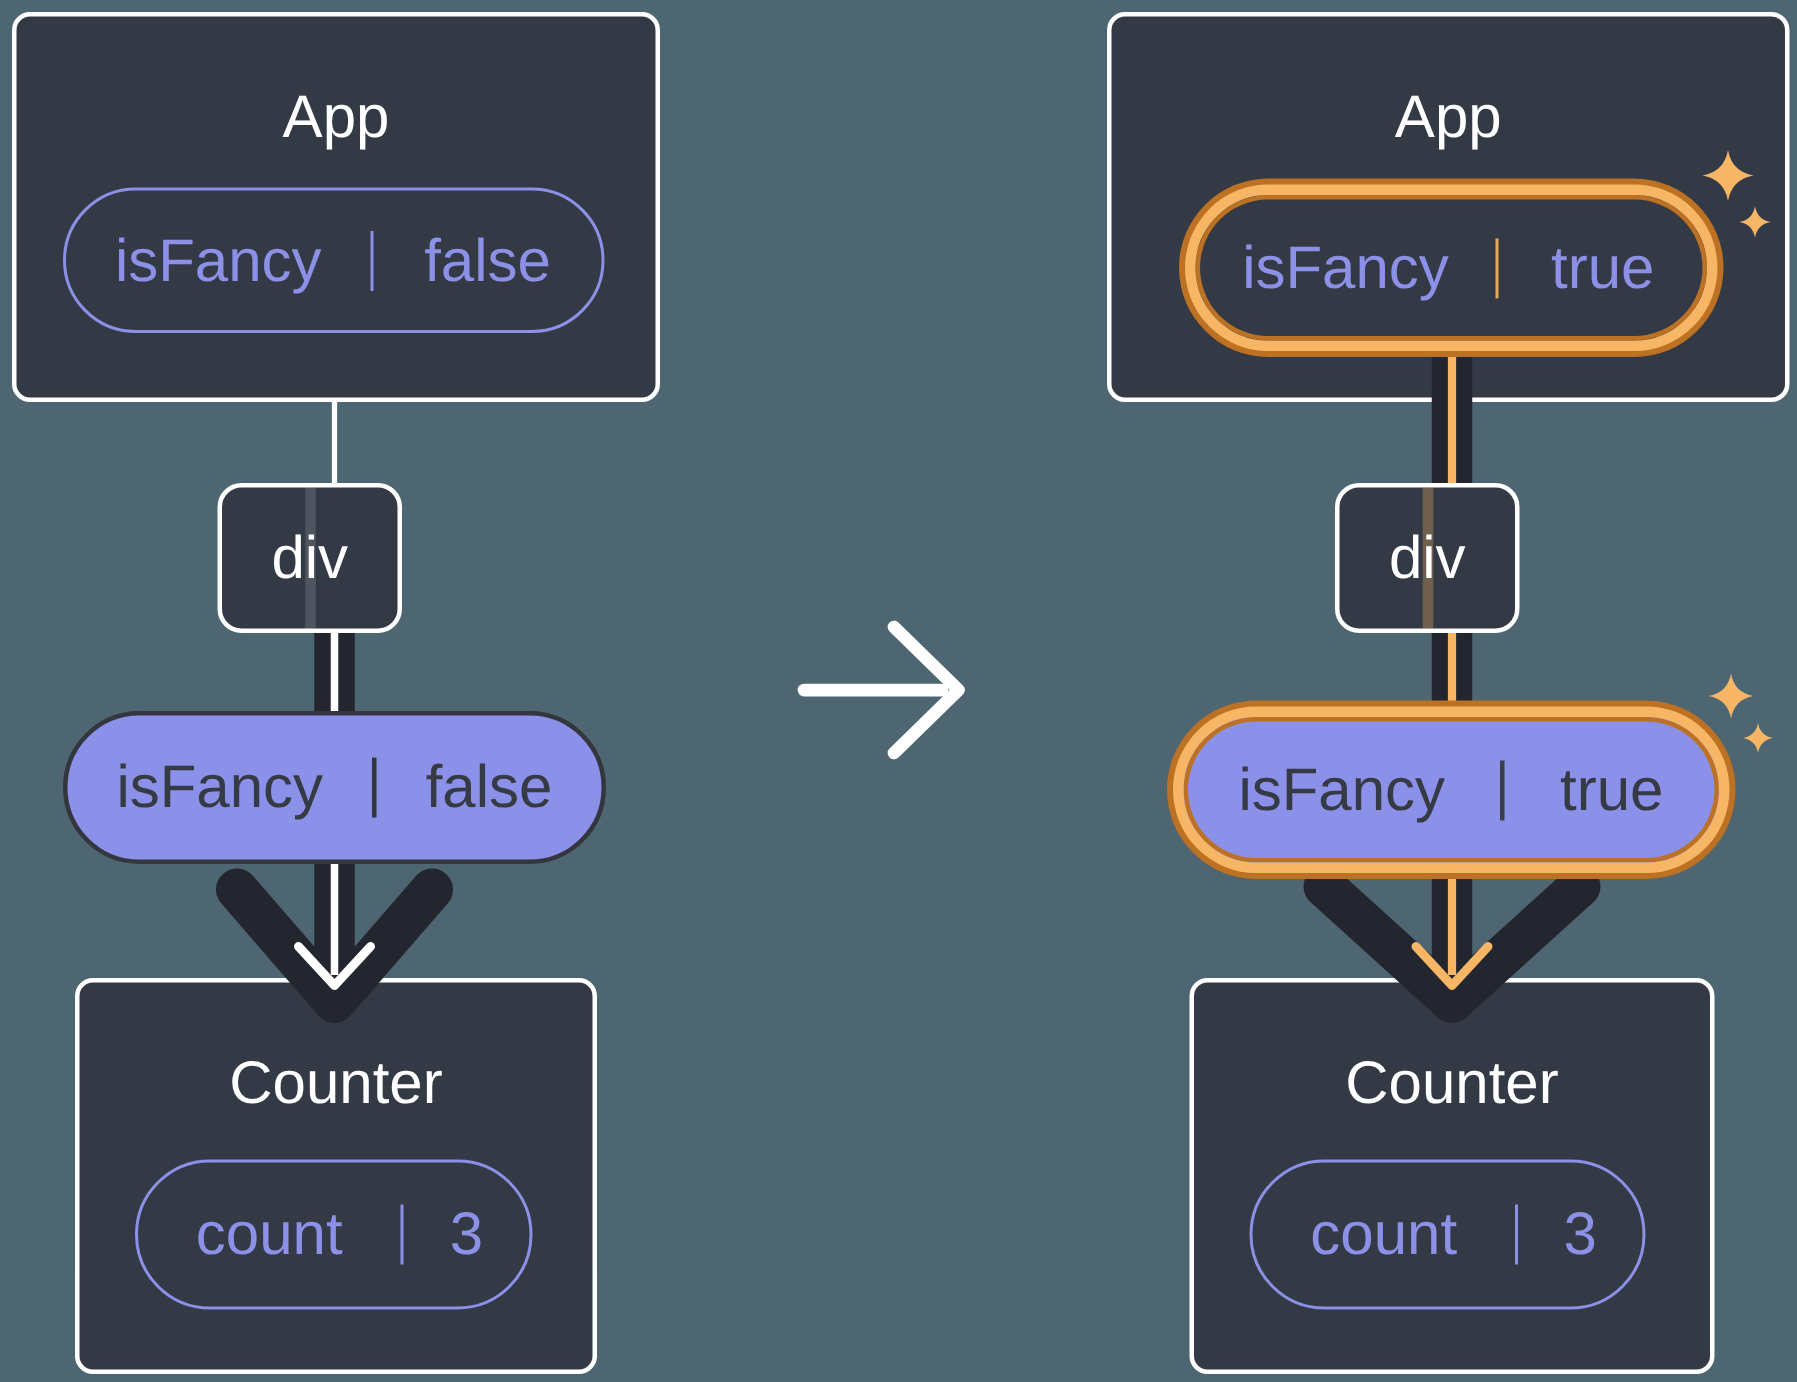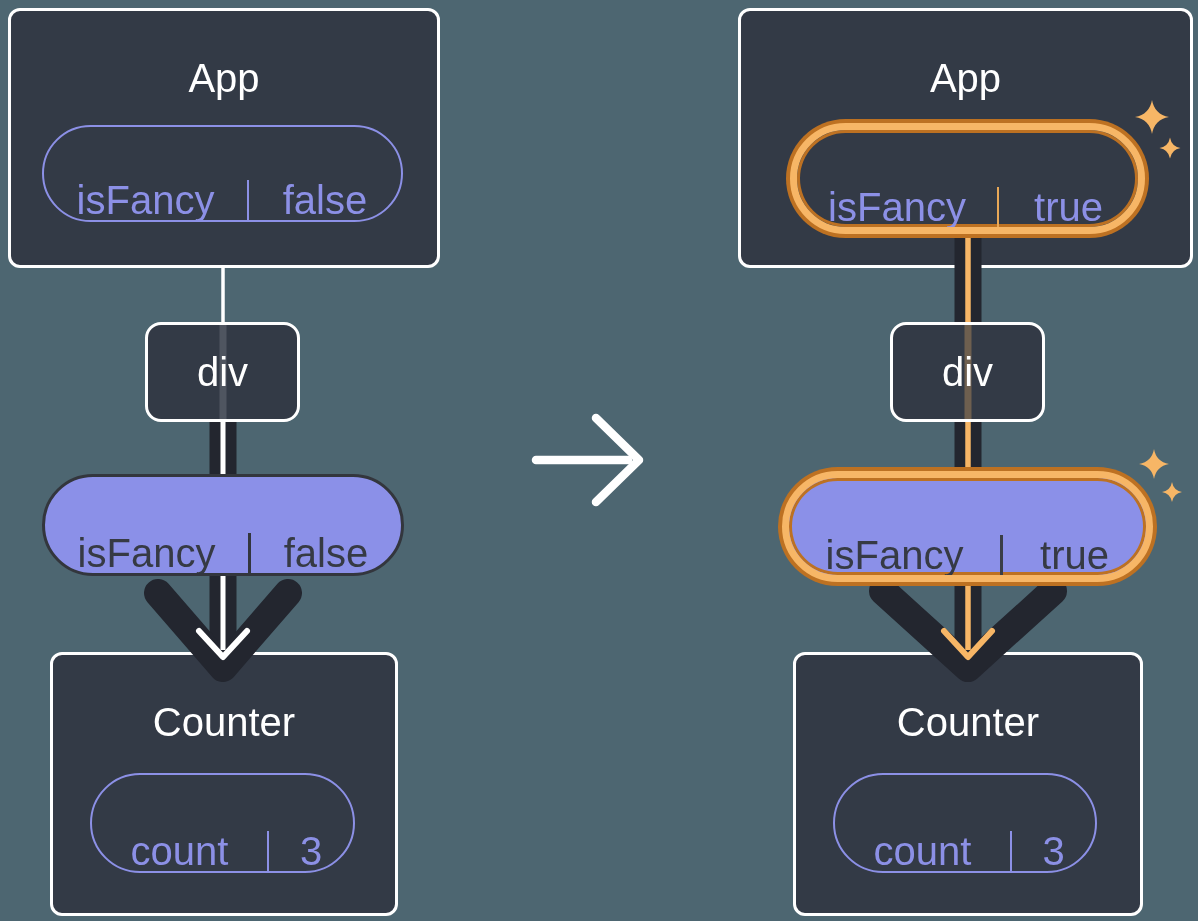--- a/index.html
+++ b/index.html
@@ -12,31 +12,31 @@
   #app-left{left:8px;top:8px;width:432px;height:260px;}
   #app-right{left:738px;top:8px;width:455px;height:260px;}
   #counter-left{left:50px;top:652px;width:348px;height:264px;}
   #counter-right{left:793px;top:652px;width:350px;height:264px;}
   .card-title{position:absolute;left:0;right:0;top:47px;text-align:center;color:#FFFFFF;font-size:40px;line-height:1;}
 
   
   .overlay{position:absolute;left:0;top:0;pointer-events:none;}
 
   
-  .divbox{position:absolute;width:155px;height:100px;background:#333A46;border:3px solid #FFFFFF;
+  .divbox{position:absolute;width:123px;height:100px;background:#333A46;border:3px solid #FFFFFF;
     border-radius:16px;box-sizing:border-box;display:flex;align-items:center;justify-content:center;}
   #div-left{left:145px;top:322px;}
   #div-right{left:890px;top:322px;}
   .div-stripe{position:absolute;top:0;bottom:0;left:50%;width:7px;transform:translateX(-50%);}
   #div-left .div-stripe{background:rgba(255,255,255,0.14);}
   #div-right .div-stripe{background:rgba(247,182,102,0.30);}
   .div-label{position:relative;color:#FFFFFF;font-size:40px;z-index:1;}
 
   
-  .pill{position:absolute;display:flex;align-items:flex-end;border-radius:999px;box-sizing:border-box;overflow:hidden;}
+  .pill{position:absolute;display:flex;align-items:center;border-radius:999px;box-sizing:border-box;overflow:hidden;}
   .pill-cell{display:flex;align-items:center;justify-content:center;font-size:40px;line-height:1;}
   .pill-cell.grow{flex:1;}
   .bold{font-weight:normal;}
 
   
   #prop-pill-left{left:42px;top:125px;width:361px;height:97px;border:2px solid #8C90E6;color:#8C90E6;}
   #prop-pill-left .c1{width:203px;}
   #prop-pill-left .c2{border-left:2px solid #8C90E6;}
   #passed-pill-left{left:42px;top:474px;width:362px;height:102px;border:3px solid #33363D;background:#8B90E8;color:#363A44;}
   #passed-pill-left .c1{width:203px;}

